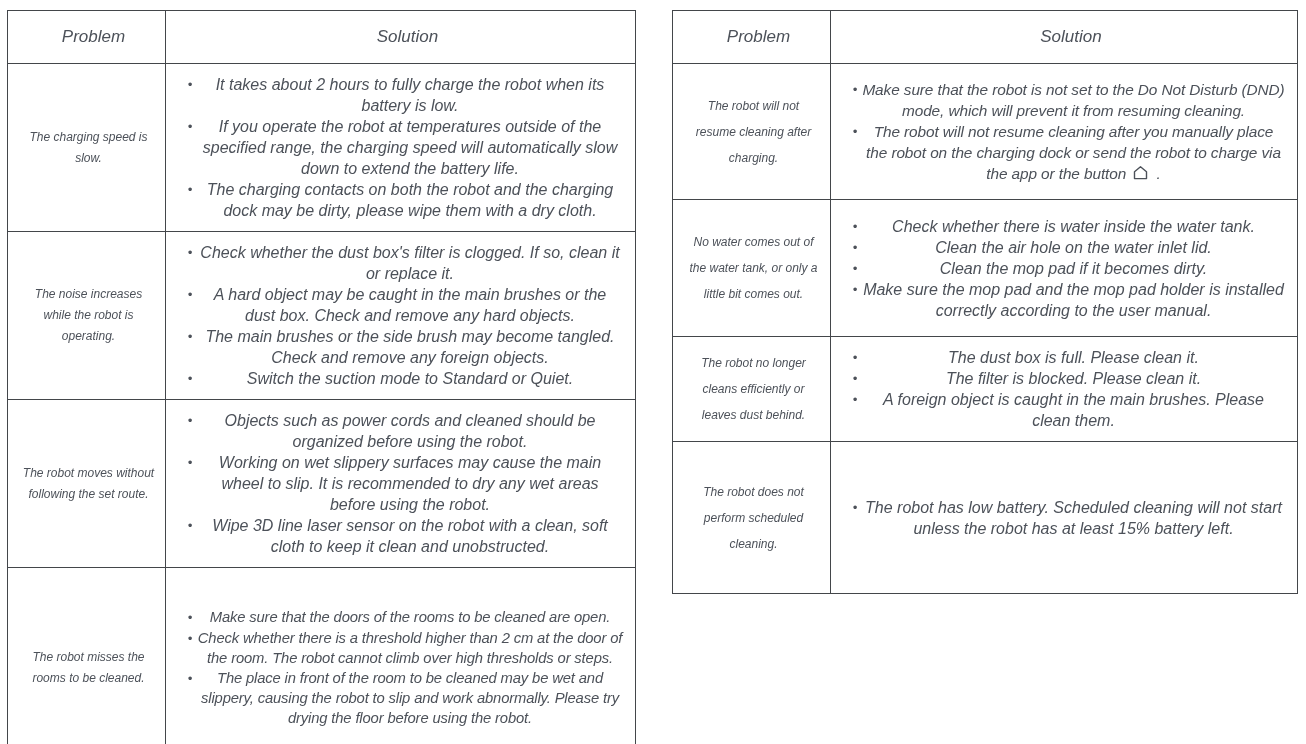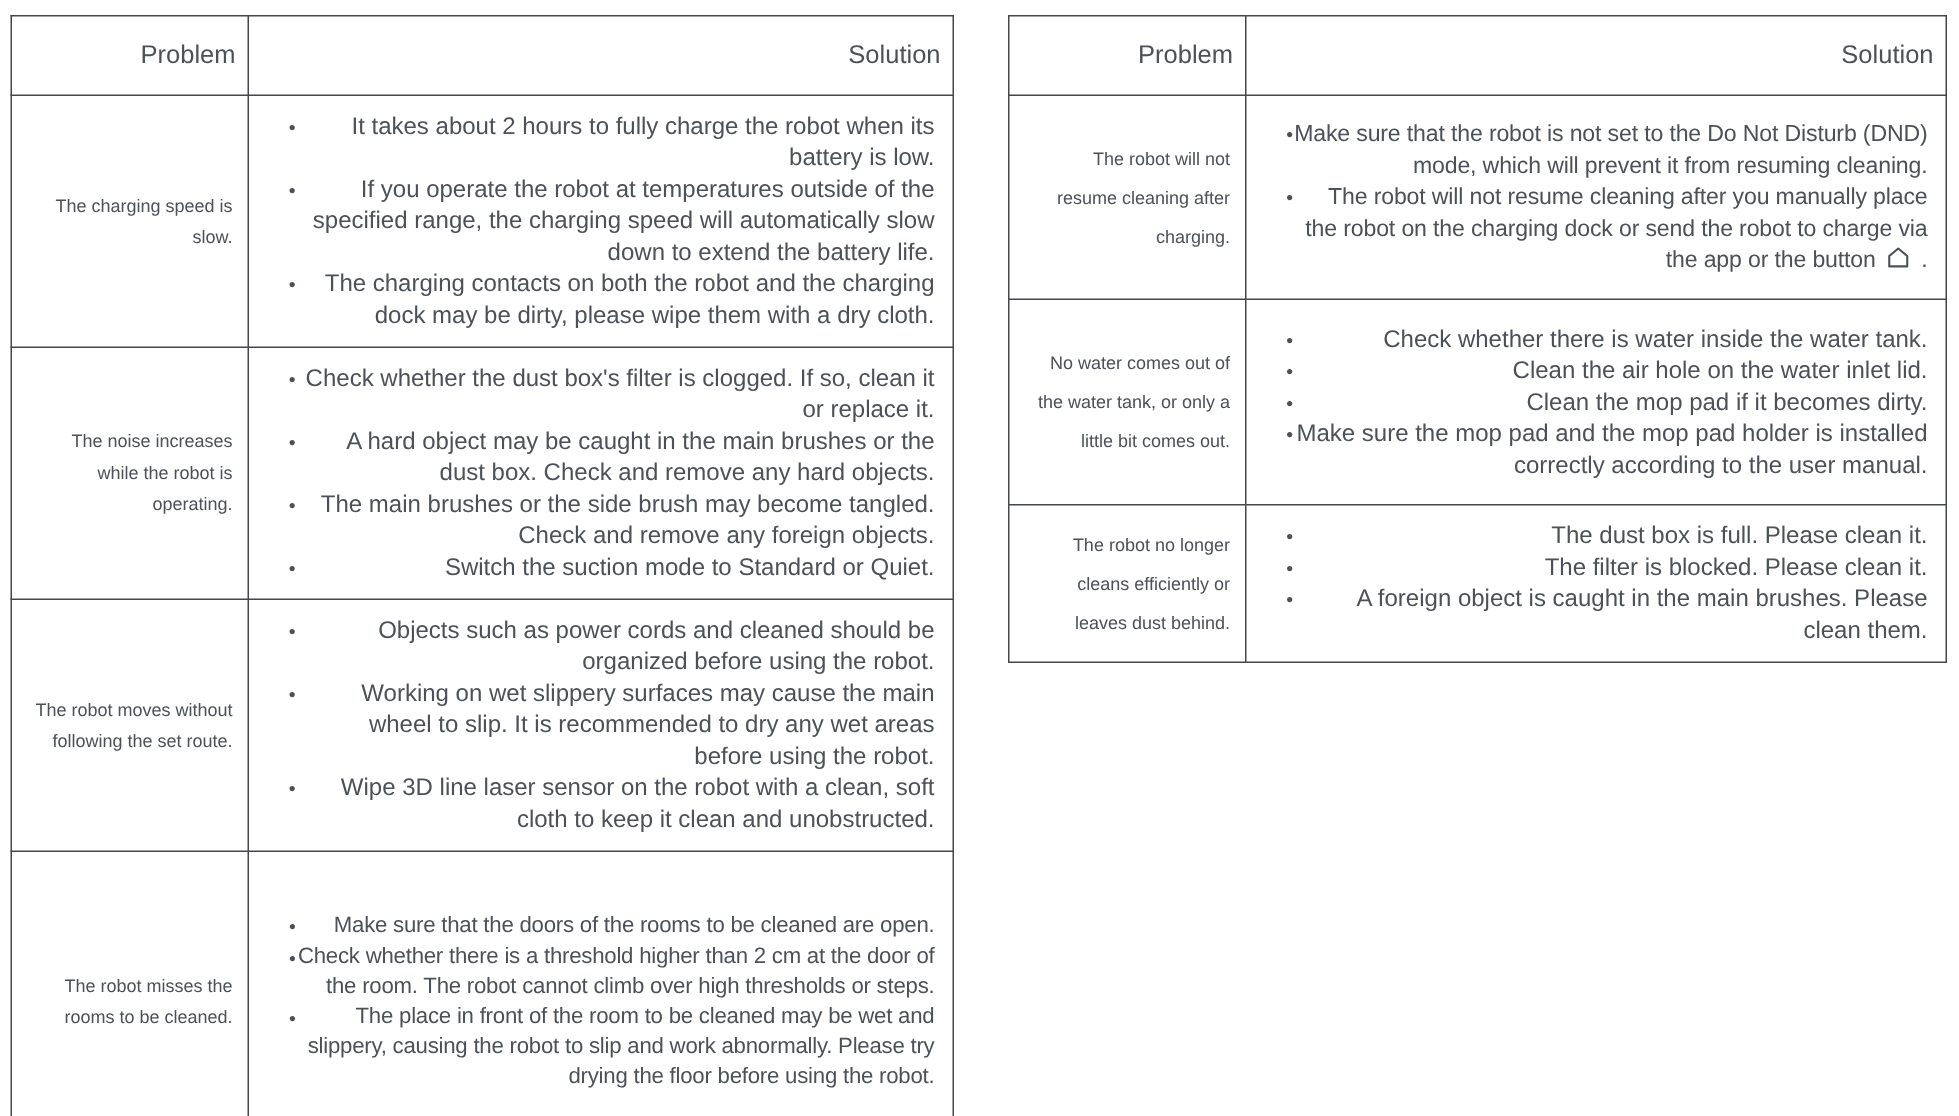--- a/index.html
+++ b/index.html
@@ -19,22 +19,23 @@
   table.tbl {
     border-collapse: collapse;
     table-layout: fixed;
   }
   table.tl   { width: 629px; }
   table.tr-t { width: 626px; }
   col.c1 { width: 158px; }
   th, td {
     border: 1.5px solid #43464a;
     vertical-align: middle;
-    text-align: right;
+    text-align: center;
     font-weight: normal;
+    font-style: italic;
   }
   thead tr { height: 53px; }
   th { font-size: 17px; padding: 0 8px 0 22px; }
 
   
   .tl  tbody tr:nth-child(1) { height: 159px; }
   .tl  tbody tr:nth-child(2) { height: 156px; }
   .tl  tbody tr:nth-child(3) { height: 158px; }
   .tl  tbody tr:nth-child(4) { height: 200px; }
   .tr-t tbody tr:nth-child(1) { height: 136px; }
@@ -223,16 +224,25 @@
             <div class="sol-item">
               <span class="bullet">•</span>
               <span class="sol-text">The filter is blocked. Please clean it.</span>
             </div>
             <div class="sol-item">
               <span class="bullet">•</span>
               <span class="sol-text">A foreign object is caught in the main brushes. Please clean them.</span>
             </div>
           </td>
         </tr>
+        <tr>
+          <td class="problem">The robot does not perform scheduled cleaning.</td>
+          <td class="solution">
+            <div class="sol-item">
+              <span class="bullet">•</span>
+              <span class="sol-text">The robot has low battery. Scheduled cleaning will not start unless the robot has at least 15% battery left.</span>
+            </div>
+          </td>
+        </tr>
       </tbody>
   </table>
 
 </div>
 
 </body></html>

